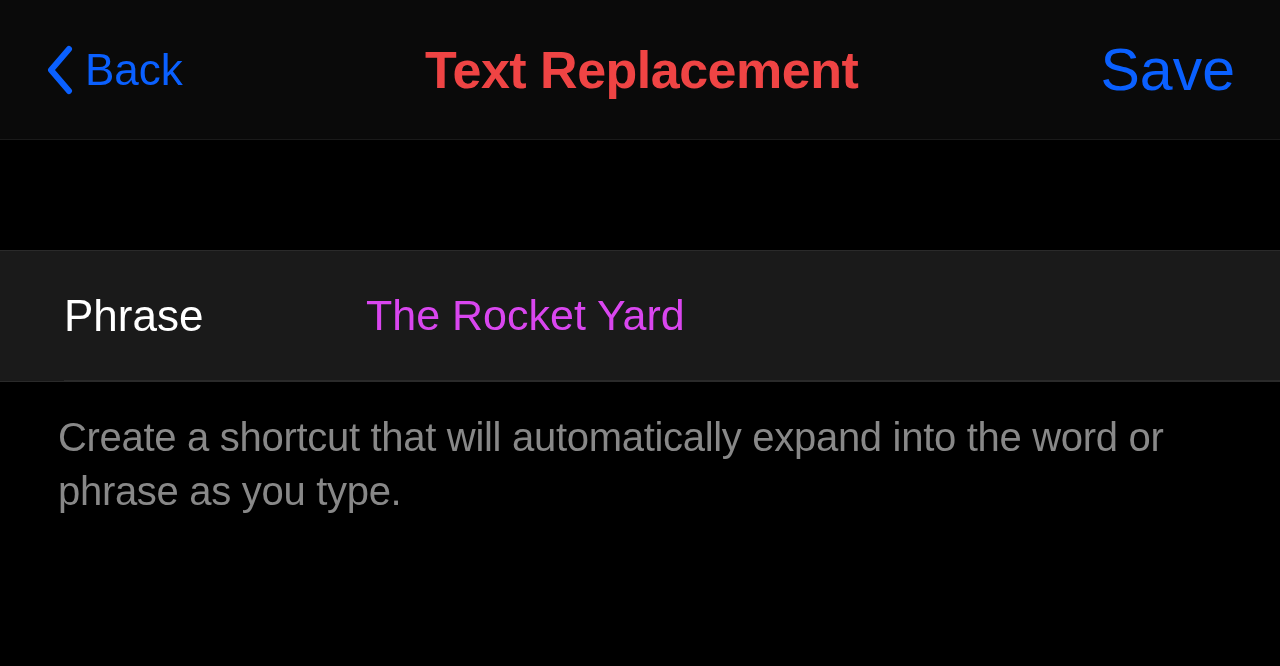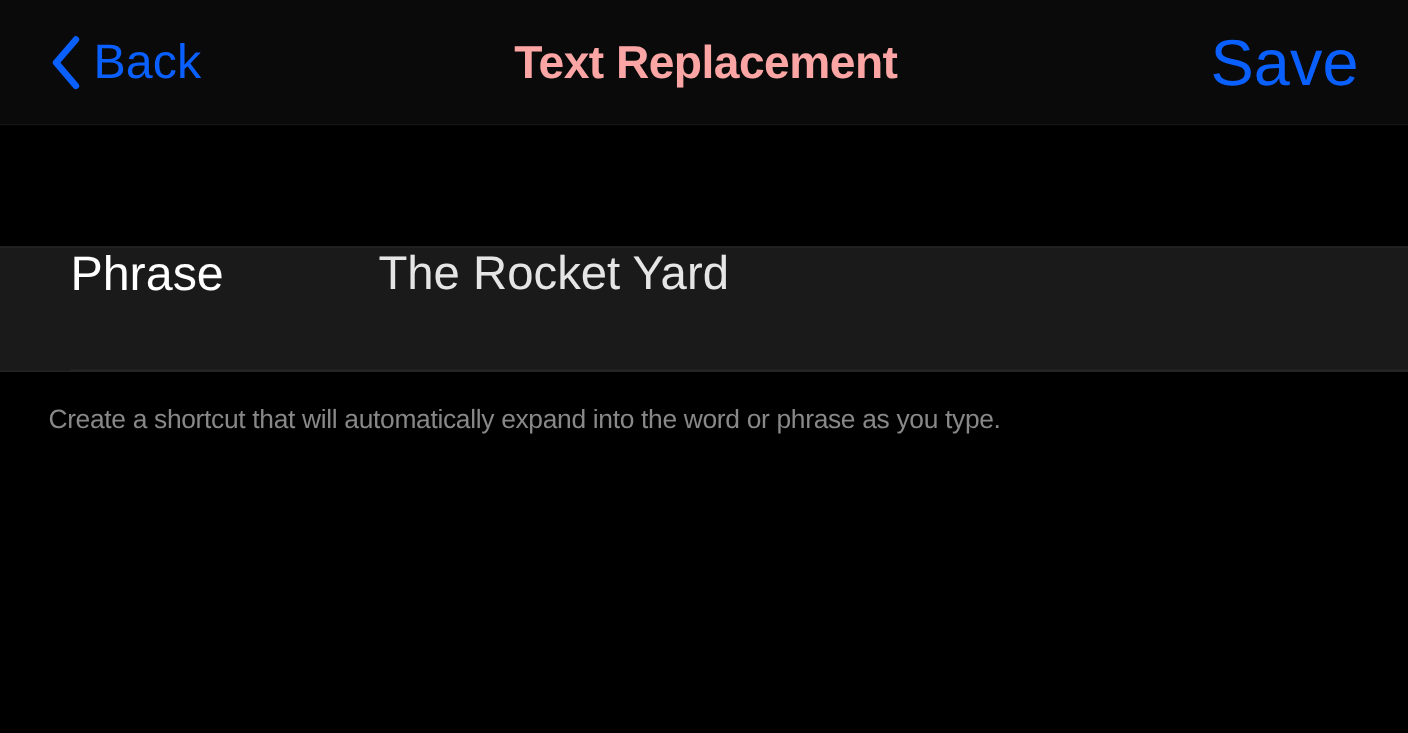--- a/index.html
+++ b/index.html
@@ -8,21 +8,21 @@
       box-sizing: border-box;
     }
     body {
       width: 1280px;
       height: 666px;
       background-color: #000000;
       font-family: -apple-system, BlinkMacSystemFont, "Helvetica Neue", Arial, sans-serif;
       overflow: hidden;
     }
     .nav-bar {
-      height: 114px;
+      height: 140px;
       display: flex;
       align-items: center;
       justify-content: space-between;
       padding: 0 45px;
       background-color: #0a0a0a;
       border-bottom: 1px solid #1a1a1a;
     }
     .back-button {
       display: flex;
       align-items: center;
@@ -30,44 +30,44 @@
       font-size: 44px;
       font-weight: 400;
       cursor: pointer;
     }
     .chevron-left {
       width: 30px;
       height: 50px;
       margin-right: 10px;
     }
     .nav-title {
-      color: #fca5a5;
-      font-size: 42px;
+      color: #ef4444;
+      font-size: 52px;
       font-weight: 600;
       letter-spacing: -0.5px;
     }
     .save-button {
       color: #0a60ff;
       font-size: 59px;
       font-weight: 400;
       cursor: pointer;
     }
     .spacer {
       height: 110px;
       background-color: #000000;
     }
     .form-section {
       background-color: #1a1a1a;
       border-top: 1px solid #2a2a2a;
       border-bottom: 1px solid #2a2a2a;
     }
     .form-row {
       display: flex;
-      align-items: flex-start;
-      height: 112px;
+      align-items: center;
+      height: 130px;
       padding: 0 64px;
     }
     .form-row:first-child {
       border-bottom: 1px solid #2a2a2a;
       margin-left: 64px;
       padding-left: 0;
     }
     .form-row:first-child .form-label {
       margin-left: 0;
     }
@@ -75,31 +75,32 @@
       color: #ffffff;
       font-size: 44px;
       font-weight: 400;
       width: 280px;
       flex-shrink: 0;
     }
     .form-input {
       background: transparent;
       border: none;
       outline: none;
-      color: #e5e5e5;
+      color: #d946ef;
       font-size: 43px;
       font-weight: 400;
       font-family: inherit;
       flex: 1;
+      margin-left: 22px;
     }
     .footer-text {
       color: #888888;
-      font-size: 24px;
+      font-size: 40px;
       font-weight: 400;
-      padding: 28px 44px;
+      padding: 28px 58px;
       line-height: 1.35;
       letter-spacing: -0.3px;
     }
   </style>
 </head>
 <body>
 
 <div class="nav-bar">
   <div class="back-button">
     <svg class="chevron-left" viewBox="0 0 30 50" fill="none">

